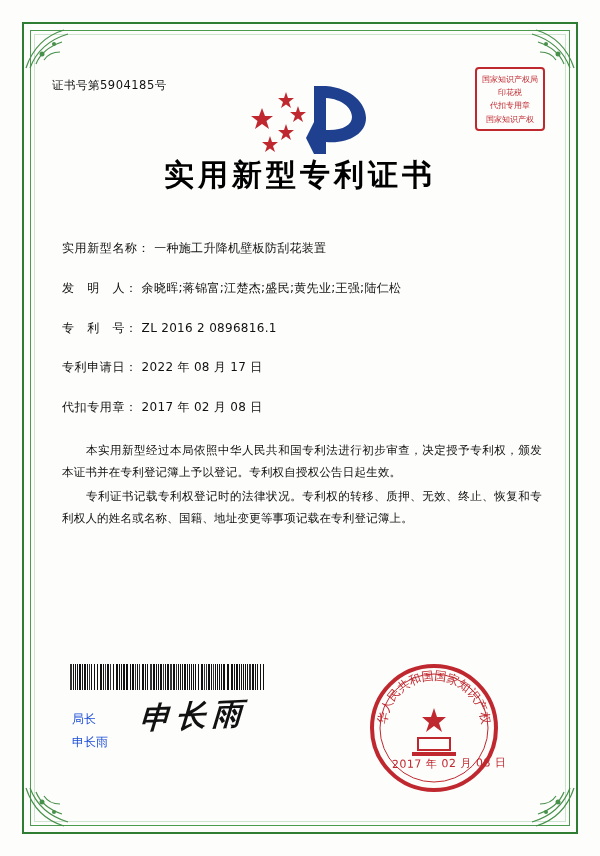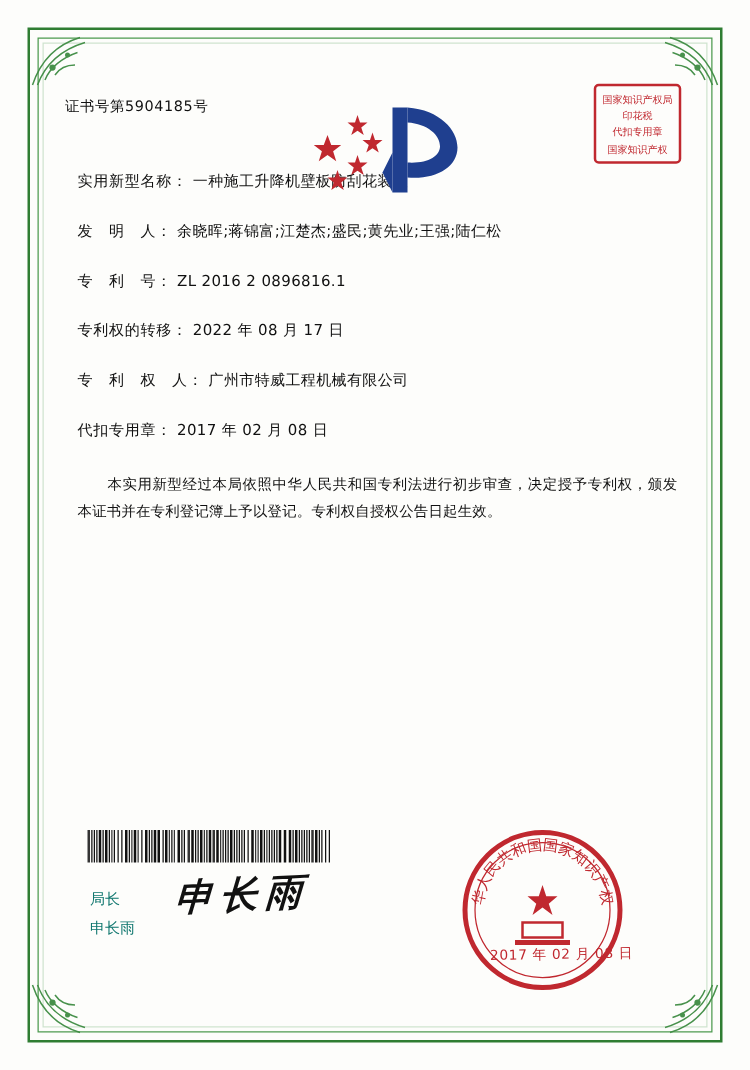--- a/index.html
+++ b/index.html
@@ -144,21 +144,21 @@
     display: block;
     background: #111;
     height: 100%;
   }
 
   .signature-block {
     position: absolute;
     left: 20px;
     top: 652px;
     font-size: 12px;
-    color: #0f766e;
+    color: #1d4ed8;
     line-height: 1.9;
   }
   .sig-hand {
     position: absolute;
     left: 88px; top: 640px;
     font-family: "DejaVu Serif", "Liberation Serif", serif;
     font-size: 30px;
     color: #111;
     letter-spacing: 6px;
     transform: rotate(-3deg) skewX(-6deg);
@@ -264,50 +264,48 @@
     <div class="seal-top">
       <svg viewBox="0 0 88 74">
         <rect x="10" y="6" width="68" height="62" rx="3" fill="none" stroke="#c0282f" stroke-width="2"></rect>
         <text x="44" y="20" font-size="8" fill="#c0282f" text-anchor="middle" font-family="DejaVu Sans, sans-serif">国家知识产权局</text>
         <text x="44" y="33" font-size="8" fill="#c0282f" text-anchor="middle" font-family="DejaVu Sans, sans-serif">印花税</text>
         <text x="44" y="46" font-size="8" fill="#c0282f" text-anchor="middle" font-family="DejaVu Sans, sans-serif">代扣专用章</text>
         <text x="44" y="60" font-size="8" fill="#c0282f" text-anchor="middle" font-family="DejaVu Sans, sans-serif">国家知识产权</text>
       </svg>
     </div>
 
+    <div class="title">实用新型专利证书</div>
 
     <div class="fields">
       <div class="field-row">
         <span class="field-label">实用新型名称：</span>
         <span class="field-value">一种施工升降机壁板防刮花装置</span>
       </div>
       <div class="field-row">
         <span class="field-label">发　明　人：</span>
         <span class="field-value">余晓晖;蒋锦富;江楚杰;盛民;黄先业;王强;陆仁松</span>
       </div>
       <div class="field-row">
         <span class="field-label">专　利　号：</span>
         <span class="field-value">ZL 2016 2 0896816.1</span>
       </div>
       <div class="field-row">
-        <span class="field-label">专利权的转移：</span>
+        <span class="field-label">专利申请日：</span>
         <span class="field-value">2022 年 08 月 17 日</span>
-      </div>
-      <div class="field-row">
-        <span class="field-label">专　利　权　人：</span>
-        <span class="field-value">广州市特威工程机械有限公司</span>
       </div>
       <div class="field-row">
         <span class="field-label">代扣专用章：</span>
         <span class="field-value">2017 年 02 月 08 日</span>
       </div>
     </div>
 
     <div class="paragraphs">
       <p class="para">本实用新型经过本局依照中华人民共和国专利法进行初步审查，决定授予专利权，颁发本证书并在专利登记簿上予以登记。专利权自授权公告日起生效。</p>
+      <p class="para">专利证书记载专利权登记时的法律状况。专利权的转移、质押、无效、终止、恢复和专利权人的姓名或名称、国籍、地址变更等事项记载在专利登记簿上。</p>
     </div>
 
     <div class="barcode">
         <i style="width: 2px; margin-right: 1px; opacity: 0.85;"></i>
         <i style="width: 1px; margin-right: 1px; opacity: 1;"></i>
         <i style="width: 1px; margin-right: 1px; opacity: 1;"></i>
         <i style="width: 1px; margin-right: 1px; opacity: 1;"></i>
         <i style="width: 2px; margin-right: 1px; opacity: 1;"></i>
         <i style="width: 1px; margin-right: 1px; opacity: 1;"></i>
         <i style="width: 2px; margin-right: 1px; opacity: 1;"></i>

